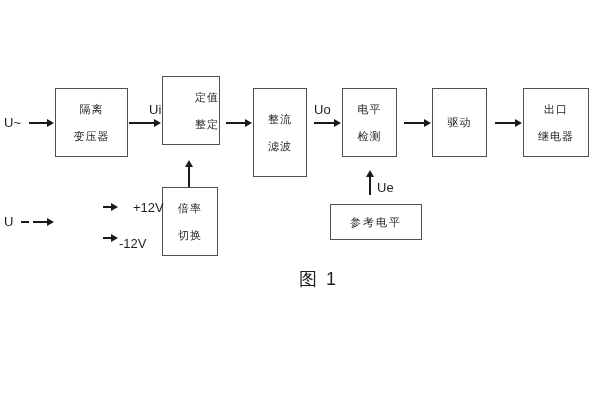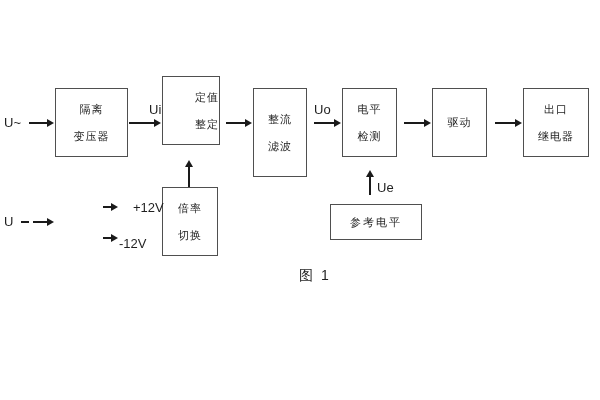--- a/index.html
+++ b/index.html
@@ -70,21 +70,21 @@
     content:"";
     position:absolute;
     top:-6px;left:-3.25px;
     border-left:4px solid transparent;
     border-right:4px solid transparent;
     border-bottom:7px solid var(--arrow);
   }
   .caption{
     position:absolute;
     color:var(--text);
-    font-size:14px;
+    font-size:18px;
     letter-spacing:2px;
     white-space:nowrap;
     text-align:right;
   }
 </style>
 </head>
 <body>
 
 <div class="canvas">
 

